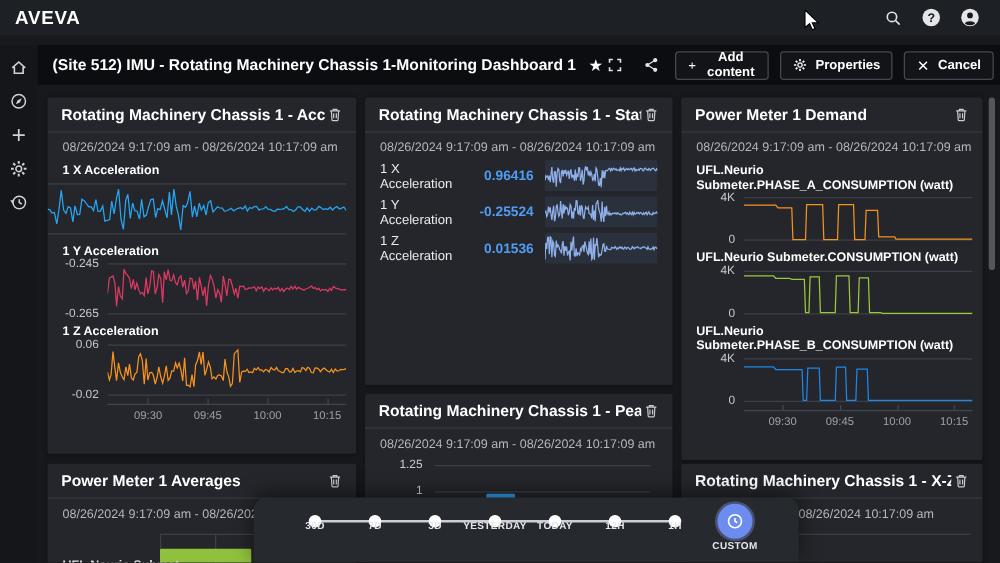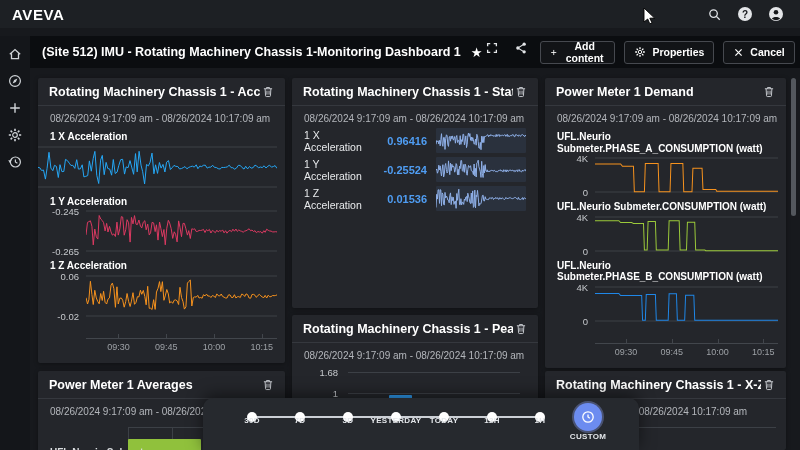--- a/index.html
+++ b/index.html
@@ -22,21 +22,21 @@
   .sidebar { position:absolute; left:0; top:36px; width:30px; height:414px;
     background:#14161a; display:flex; flex-direction:column; align-items:center;
     padding-top:10px; gap:11px; z-index:4; }
   .sb-icon { width:16px; height:16px; display:flex; cursor:pointer; }
 
   
   .headerbar { position:absolute; left:30px; top:36px; width:770px; height:32px;
     background:#0b0d10; display:flex; align-items:center; padding:0 8px 0 12px; z-index:3; }
   .hb-title { font-size:12.5px; font-weight:bold; color:#fff; white-space:nowrap; }
   .hb-star { margin-left:10px; font-size:13px; color:#fff; cursor:pointer; line-height:1; }
-  .hb-actions { margin-left:auto; display:flex; align-items:flex-start; gap:9px; }
+  .hb-actions { margin-left:auto; display:flex; align-items:center; gap:9px; }
   .hb-ico { display:flex; cursor:pointer; padding:0 3px; }
   .hb-btn { height:23px; display:flex; align-items:center; gap:6px;
     border:1px solid #46494f; border-radius:3px; background:#121417;
     color:#fff; font-size:10.5px; font-weight:bold; padding:0 9px; cursor:pointer;
     font-family:"Liberation Sans", sans-serif; }
 
   
   .panel { position:absolute; background:#24262b; border-radius:2px;
     overflow:hidden; box-shadow:0 1px 4px rgba(0,0,0,.35); z-index:2; }
   .panel-head { height:28px; display:flex; align-items:center;
@@ -48,21 +48,21 @@
 
   .trend-label { font-size:10px; font-weight:bold; color:#fff;
     margin:7px 12px 2px; line-height:11.5px; }
   .trend-row { display:flex; margin-right:8px; }
   .trend-ylab { position:relative; width:48px; flex:none; }
   .trend-ylab span { position:absolute; right:7px; transform:translateY(-50%);
     font-size:9.5px; color:#c6c9cd; white-space:nowrap; }
   .trend-plot { flex:1; }
   .trend-plot svg { width:100%; height:100%; }
 
-  .axis-row { display:flex; margin:5px 8px 0 0; height:16px;align-items:flex-end; }
+  .axis-row { display:flex; margin:5px 8px 0 0; height:16px; }
   .axis-spacer { flex:none; }
   .axis-line { flex:1; position:relative; border-top:1px solid #42464c; }
   .axis-line .tick-mark { position:absolute; top:-5px; width:1px; height:4px; background:#42464c; }
   .axis-line .tick-lbl { position:absolute; top:3px; transform:translateX(-50%);
     font-size:9px; color:#9da1a6; }
 
   
   .st-row { display:flex; align-items:center; height:25px; margin:4px 12px 0; }
   .st-label { flex:1; font-size:10.5px; color:#e8eaec; }
   .st-value { width:58px; text-align:right; font-size:11px; font-weight:bold;
@@ -404,21 +404,21 @@
     <span class="trash-btn">
       <svg width="14" height="14" viewBox="0 0 16 16">
           <path d="M3.3 4.3 H12.7 M6.3 4.3 V2.9 H9.7 V4.3 M4.7 4.3 L5.2 12.3 A1 1 0 0 0 6.2 13.2 H9.8 A1 1 0 0 0 10.8 12.3 L11.3 4.3" fill="none" stroke="#c9ccd1" stroke-width="1.1"></path>
           <path d="M6.8 6.5 V11 M9.2 6.5 V11" stroke="#c9ccd1" stroke-width="1.1"></path>
         </svg>
     </span>
   </div>
   <div class="panel-date">08/26/2024 9:17:09 am - 08/26/2024 10:17:09 am</div>
   <div class="mini-chart" id="peak-chart" style="height:85px;">
       <div class="grid-h" style="left: 44px; right: 6px; top: 7px;"></div>
-      <div class="grid-lbl" style="left: 0px; top: 7px;">1.68</div>
+      <div class="grid-lbl" style="left: 0px; top: 7px;">1.25</div>
       <div class="grid-h" style="left: 44px; right: 6px; top: 28px;"></div>
       <div class="grid-lbl" style="left: 0px; top: 28px;">1</div>
       <div class="bar-rect" style="left: 85.28px; width: 22.36px; top: 30px; height: 4px; background: rgb(47, 157, 242);"></div>
     </div>
 </section>
 
 <section class="panel" style="left:38px; top:371px; width:247px; height:82px;">
   <div class="panel-head">
     <span class="panel-title">Power Meter 1 Averages</span>
     <span class="trash-btn">

